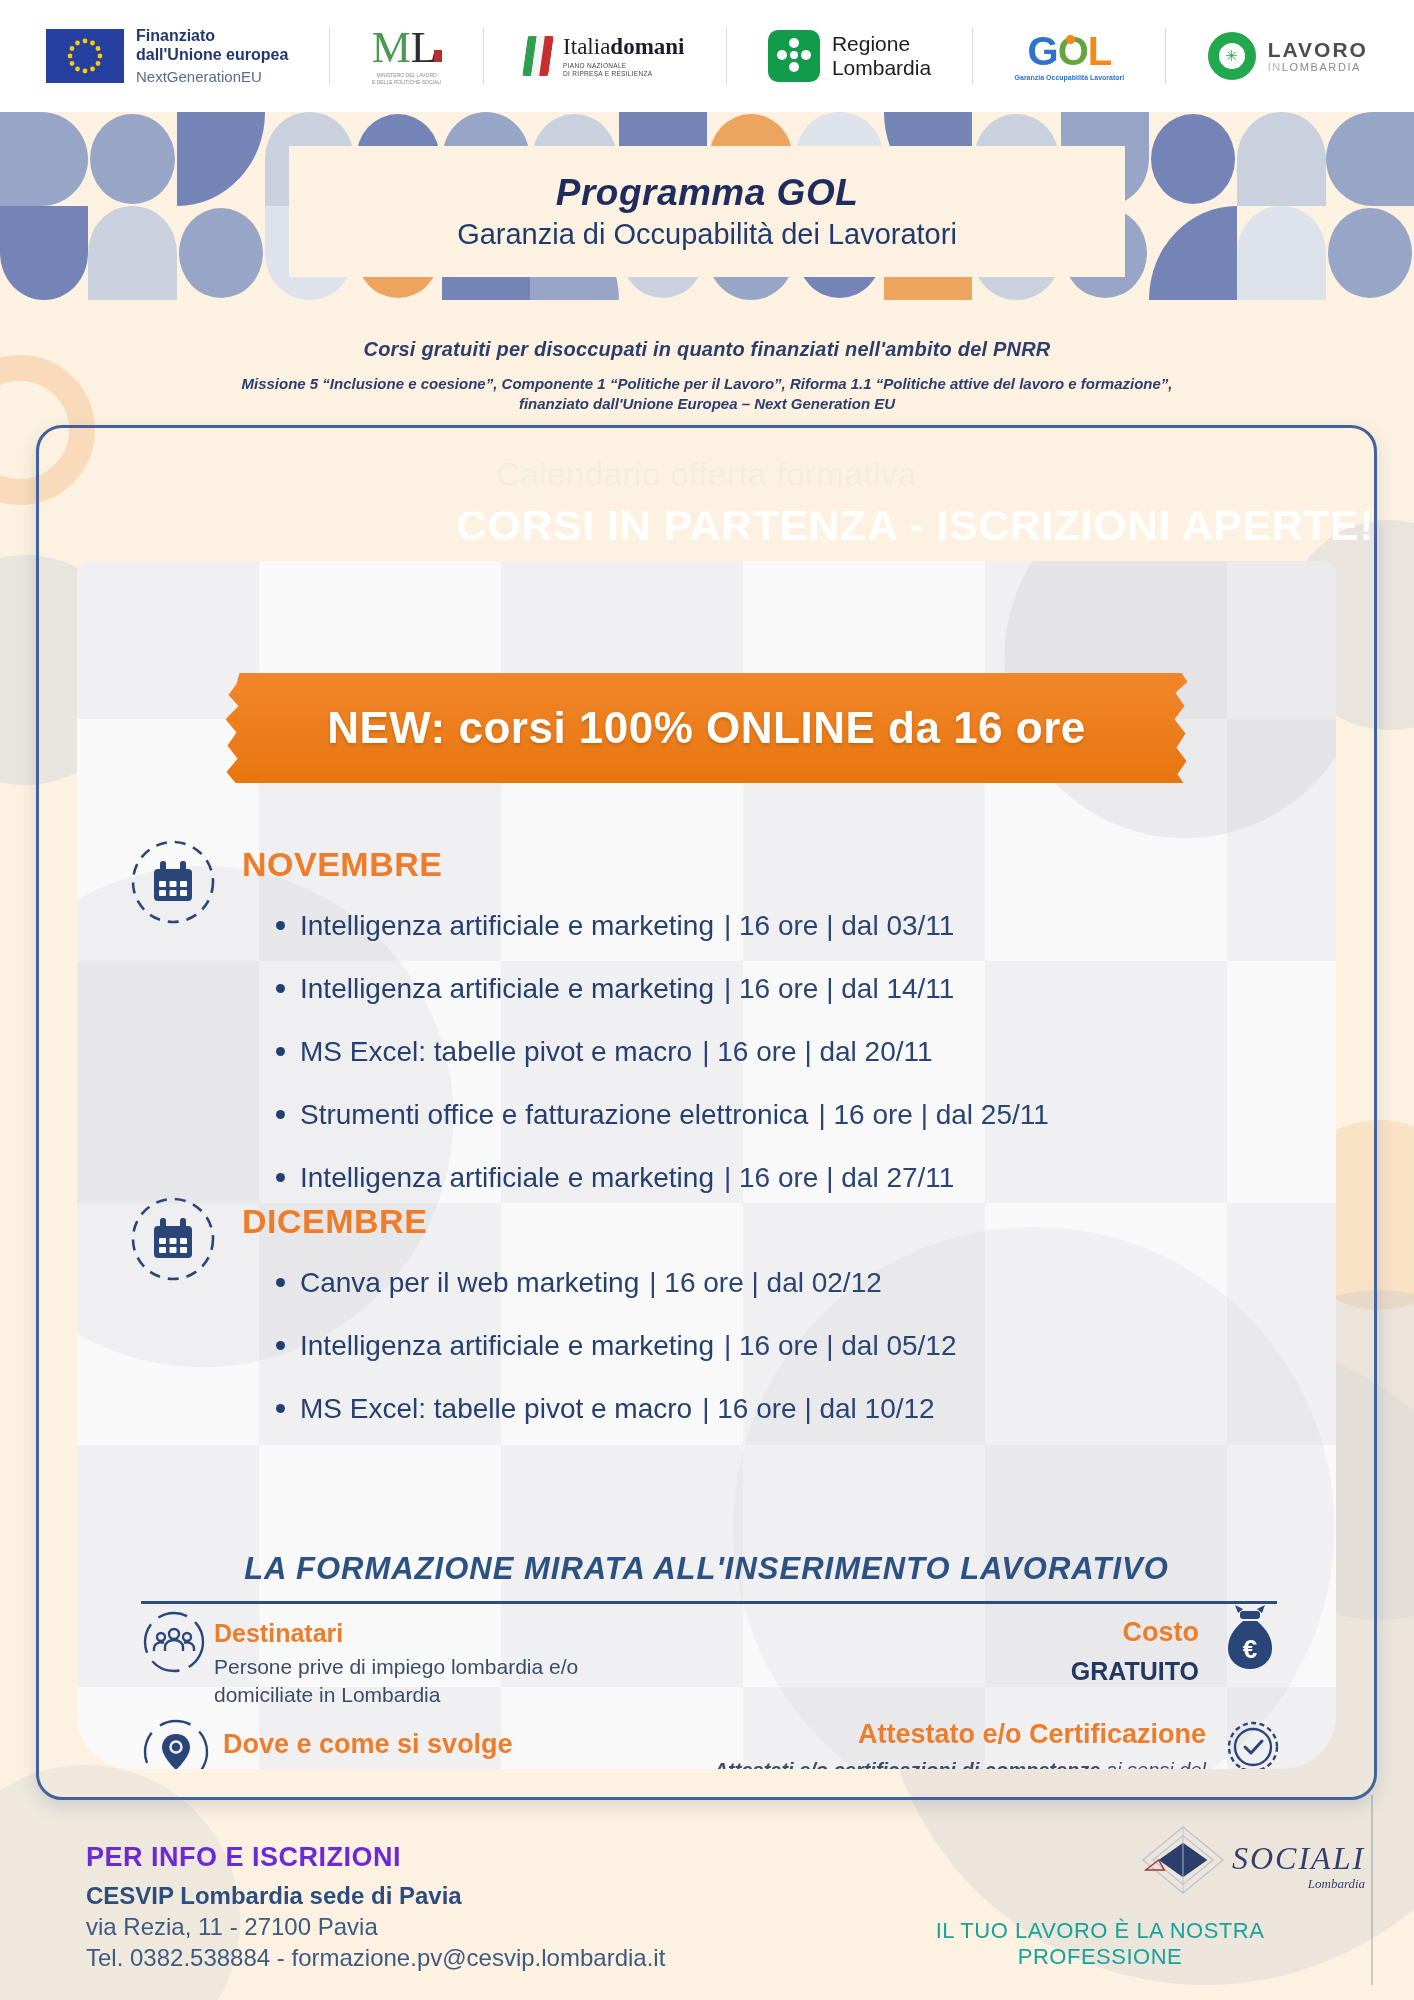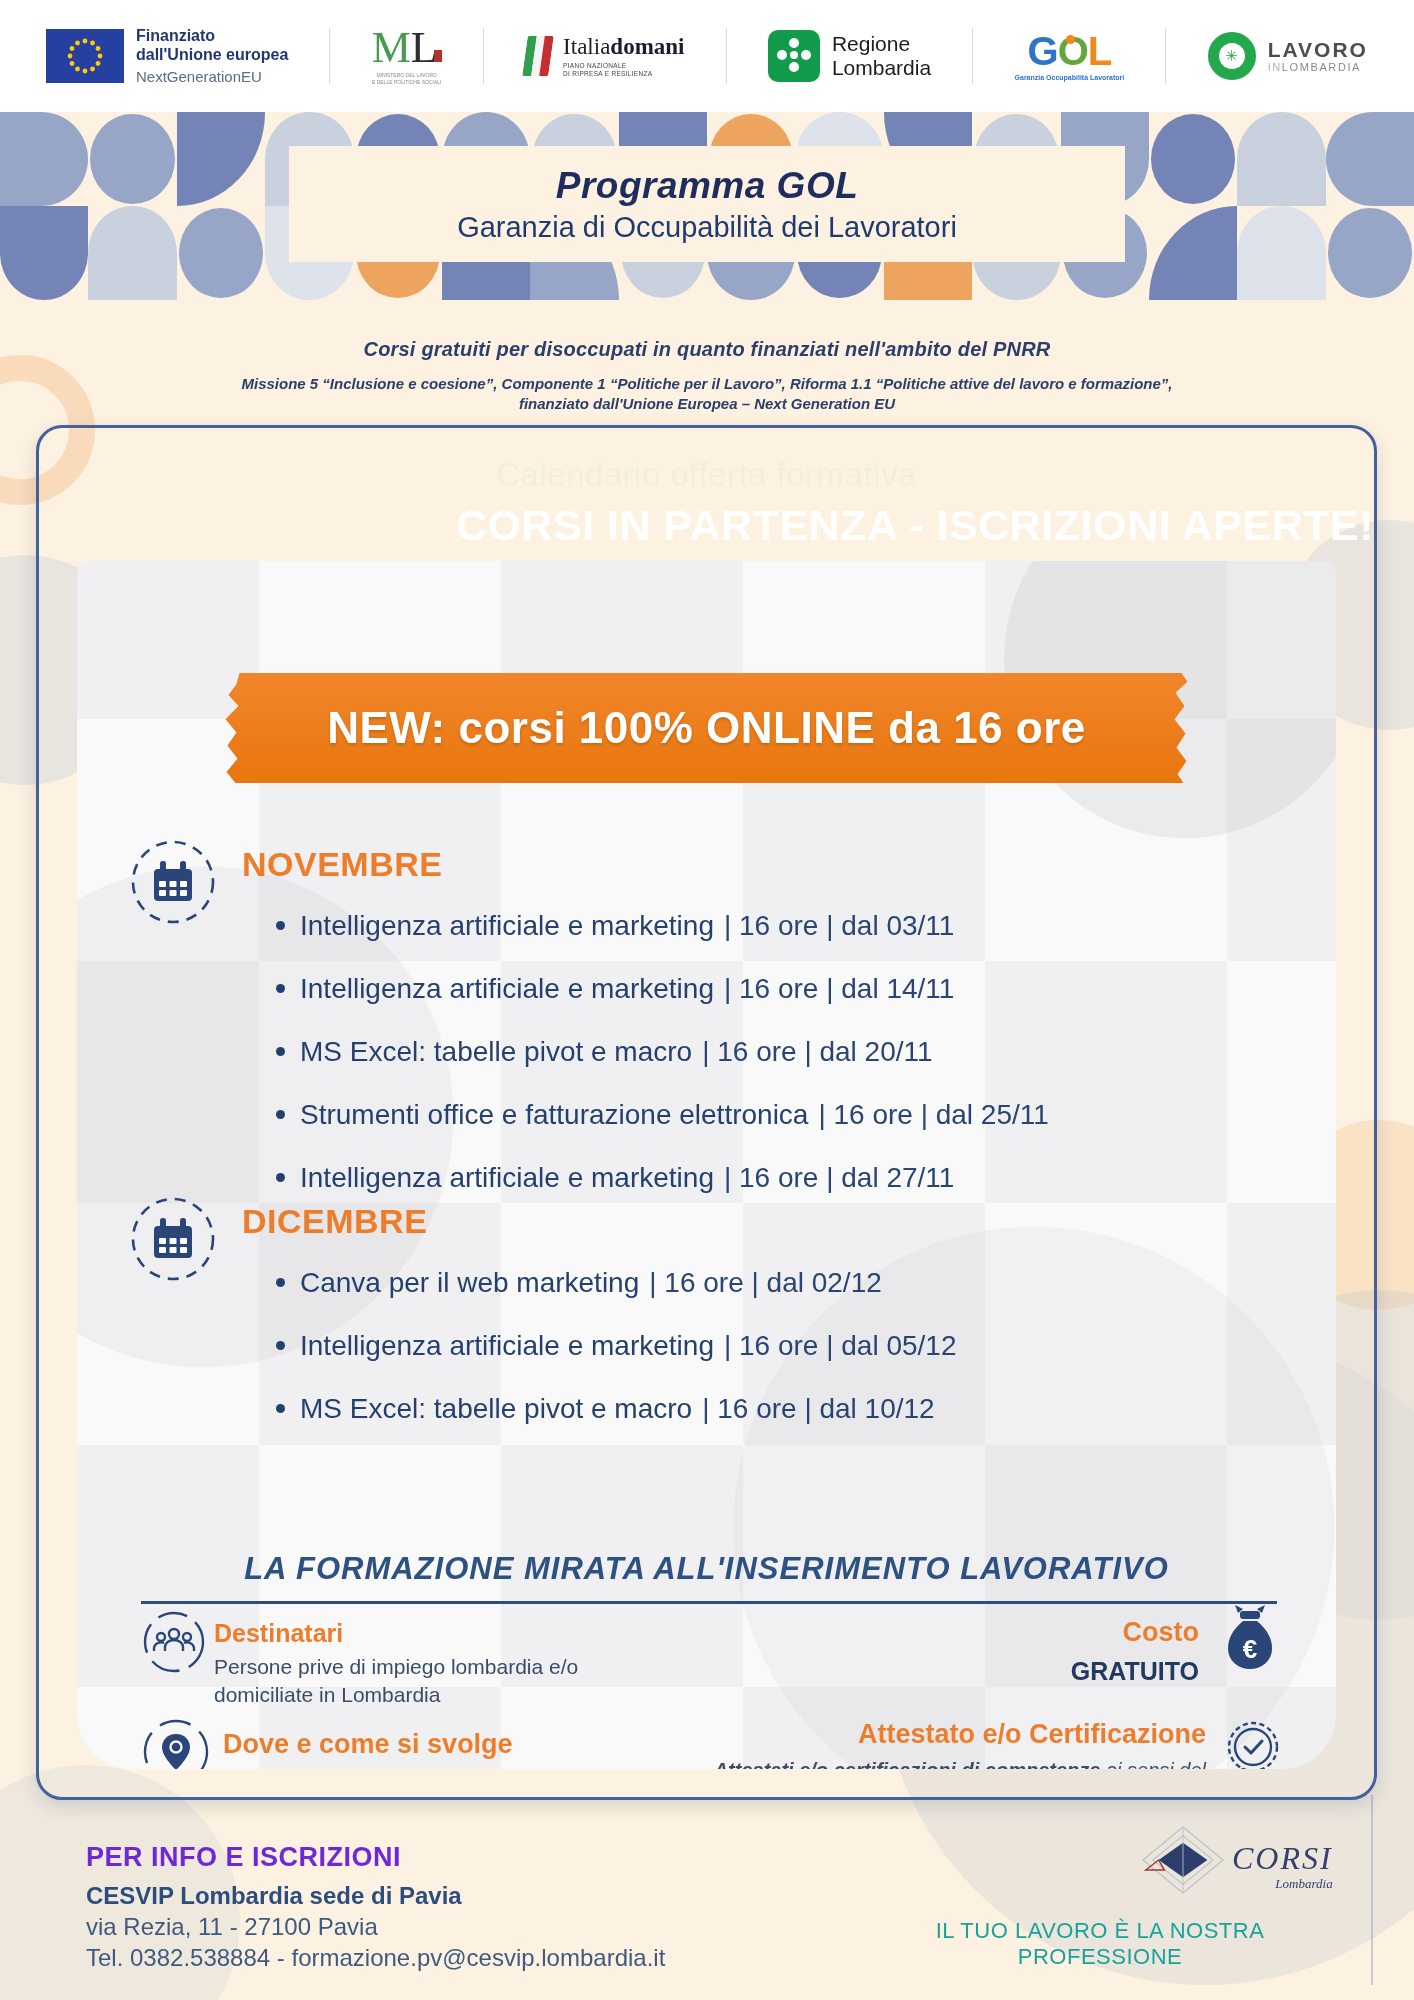--- a/index.html
+++ b/index.html
@@ -57,21 +57,21 @@
   #band { position:absolute; top:112px; left:0; width:100%; height:188px; z-index:1; overflow:hidden; }
   .band-row { display:flex; height:94px; }
   .tile { width:88.375px; height:94px; position:relative; overflow:hidden; flex:none; }
   .shape { position:absolute; inset:0; }
   .dome-u{border-radius:50% 50% 0 0;} .dome-d{border-radius:0 0 50% 50%;}
   .dome-l{border-radius:94px 0 0 94px;} .dome-r{border-radius:0 94px 94px 0;}
   .circle{border-radius:50%; inset:2px;}
   .q-tl{border-radius:100% 0 0 0;} .q-tr{border-radius:0 100% 0 0;}
   .q-bl{border-radius:0 0 0 100%;} .q-br{border-radius:0 0 100% 0;}
   #hero-box {
-    position:absolute; top:146px; left:50%; transform:translateX(-50%); width:836px; height:116px;
+    position:absolute; top:146px; left:50%; transform:translateX(-50%); width:836px; height:131px;
     background:#fdf2e1; z-index:2; display:flex; flex-direction:column; align-items:center; justify-content:center;
   }
   #hero-title { font-size:37px; font-weight:bold; font-style:italic; color:#1f2d5e; letter-spacing:.5px; }
   #hero-subtitle { font-size:29px; font-weight:normal; color:#1f3a70; margin-top:4px; }
 
   
   #intro { position:absolute; top:338px; left:0; width:100%; text-align:center; z-index:2; color:#2b3e6c; font-style:italic; font-weight:bold; }
   #intro .l1 { font-size:20px; letter-spacing:.2px; }
   #intro .l2 { font-size:15px; margin-top:14px; }
   #intro .l3 { font-size:15px; margin-top:3px; }
@@ -487,20 +487,20 @@
     <div id="f-tel">Tel. 0382.538884 - formazione.pv@cesvip.lombardia.it</div>
     <div id="cesvip">
       <svg width="86" height="72" viewBox="0 0 120 100">
         <polygon points="60,4 116,50 60,96 4,50" fill="none" stroke="#b9c1cd" stroke-width="1.6"></polygon>
         <polygon points="60,16 102,50 60,84 18,50" fill="none" stroke="#b9c1cd" stroke-width="1.6"></polygon>
         <polygon points="60,26 94,50 60,74 26,50" fill="#2c3e6b"></polygon>
         <polygon points="26,50 8,64 34,64" fill="none" stroke="#a83333" stroke-width="2"></polygon>
         <line x1="60" y1="4" x2="60" y2="96" stroke="#b9c1cd" stroke-width="1.2"></line>
       </svg>
       <div>
-        <div id="cesvip-name">CORSI</div>
+        <div id="cesvip-name">SOCIALI</div>
         <div id="cesvip-sub">Lombardia</div>
       </div>
     </div>
     <div id="f-tagline">IL TUO LAVORO È LA NOSTRA PROFESSIONE</div>
   </div>
 
 </div>
 
 </body></html>

